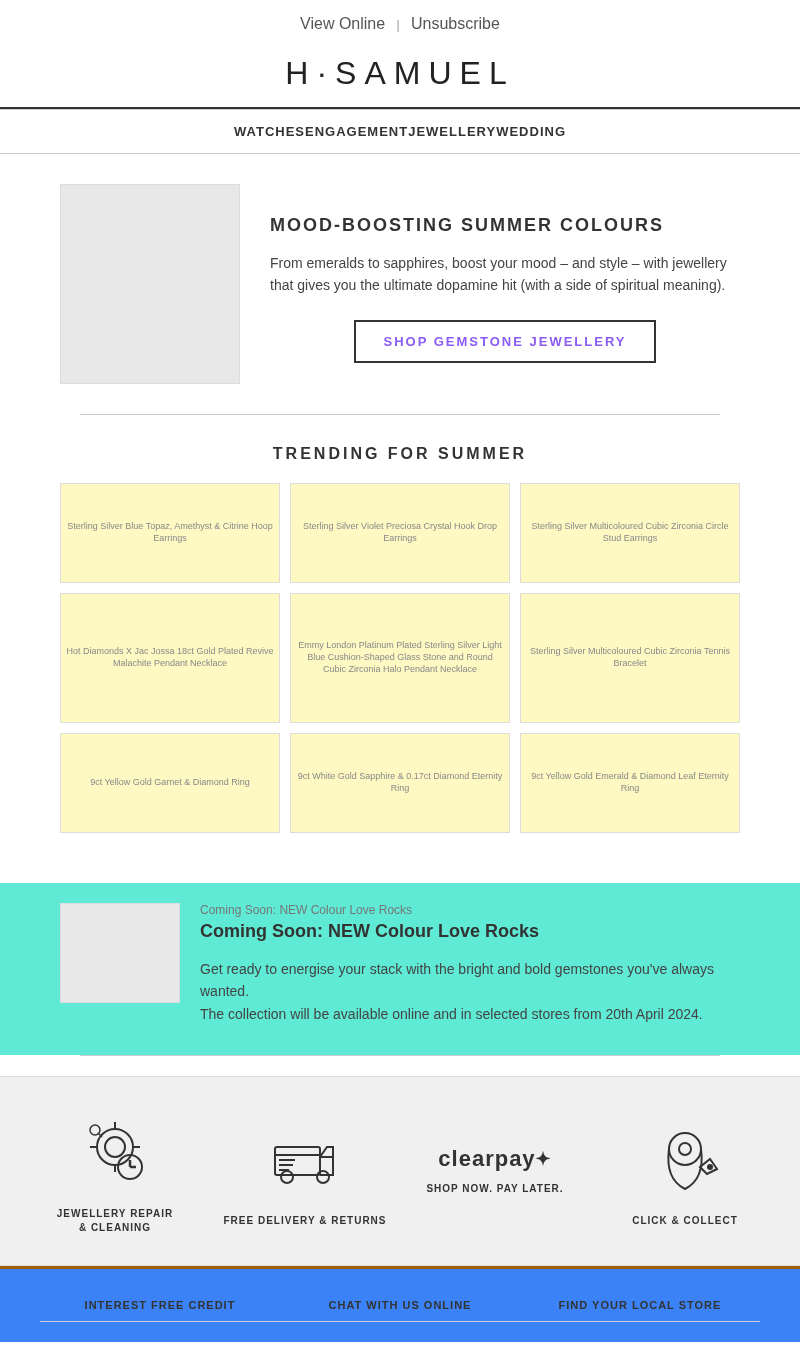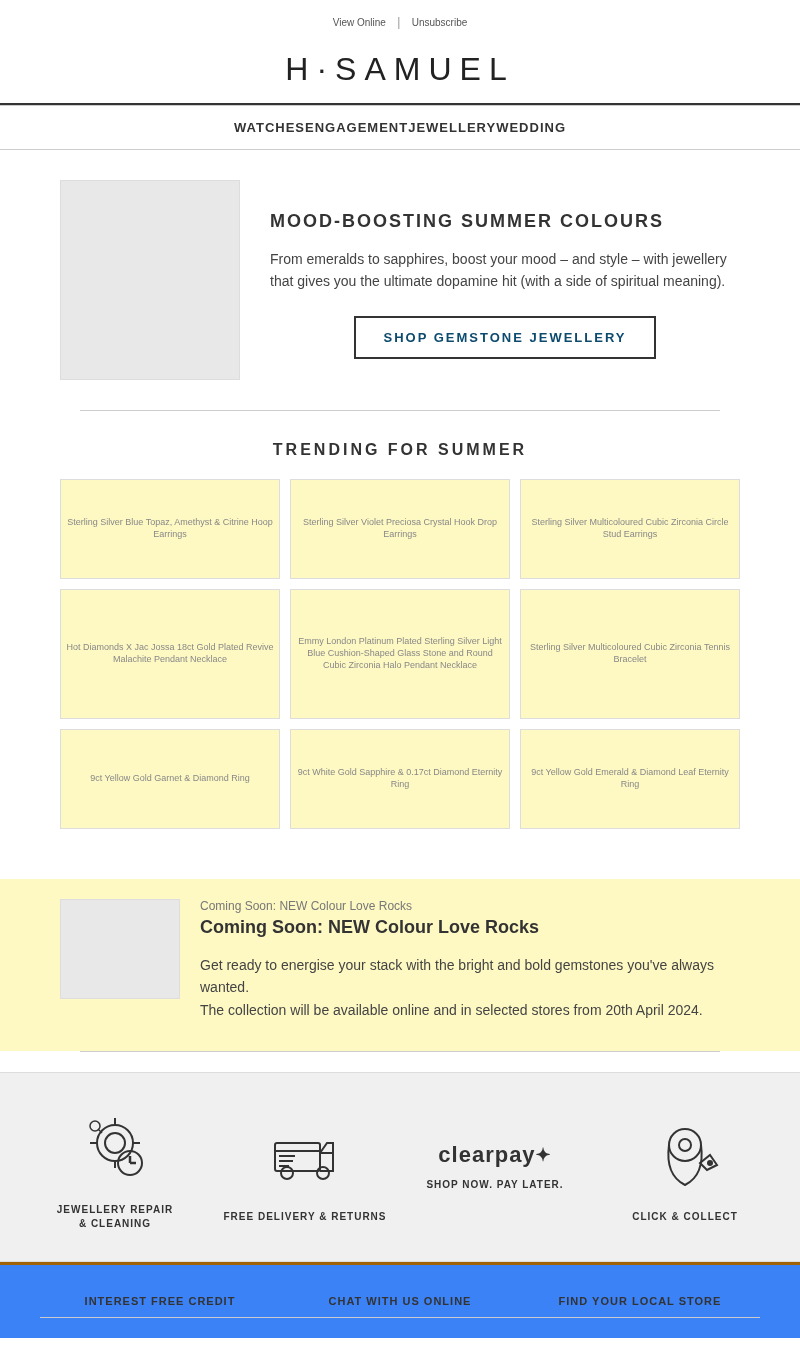--- a/index.html
+++ b/index.html
@@ -26,21 +26,21 @@
       color: #555;
       margin-bottom: 12px;
     }
     .header-links span {
       margin: 0 8px;
       color: #999;
     }
     .header-links a {
       color: #555;
       text-decoration: none;
-      font-size: 10px;
+      font-size: 16px;
     }
     .logo-area {
       text-align: center;
       padding: 10px 0 15px;
     }
     .logo-text {
       font-size: 32px;
       letter-spacing: 8px;
       color: #222;
       font-weight: 400;
@@ -76,21 +76,21 @@
     .hero-desc {
       font-size: 14px;
       color: #444;
       line-height: 1.6;
       margin-bottom: 24px;
     }
     .btn-shop {
       display: inline-block;
       background: #fff;
       border: 2px solid #333;
-      color: #0c4a6e;
+      color: #8b5cf6;
       font-size: 13px;
       font-weight: bold;
       letter-spacing: 2px;
       text-transform: uppercase;
       padding: 12px 28px;
       cursor: pointer;
       text-decoration: none;
     }
 
     
@@ -245,21 +245,21 @@
       border: 1px solid #ddd;
       margin-right: 30px;
     }
     .hero-right {
       flex: 1;
     }
     .coming-section-wrapper {
       display: flex;
       align-items: flex-start;
       padding: 20px 60px 30px;
-      background: #fef9c3;
+      background: #5eead4;
     }
     .coming-left-img {
       width: 120px;
       min-width: 120px;
       height: 100px;
       background: #e8e8e8;
       border: 1px solid #ddd;
       margin-right: 20px;
     }
     .coming-right {

